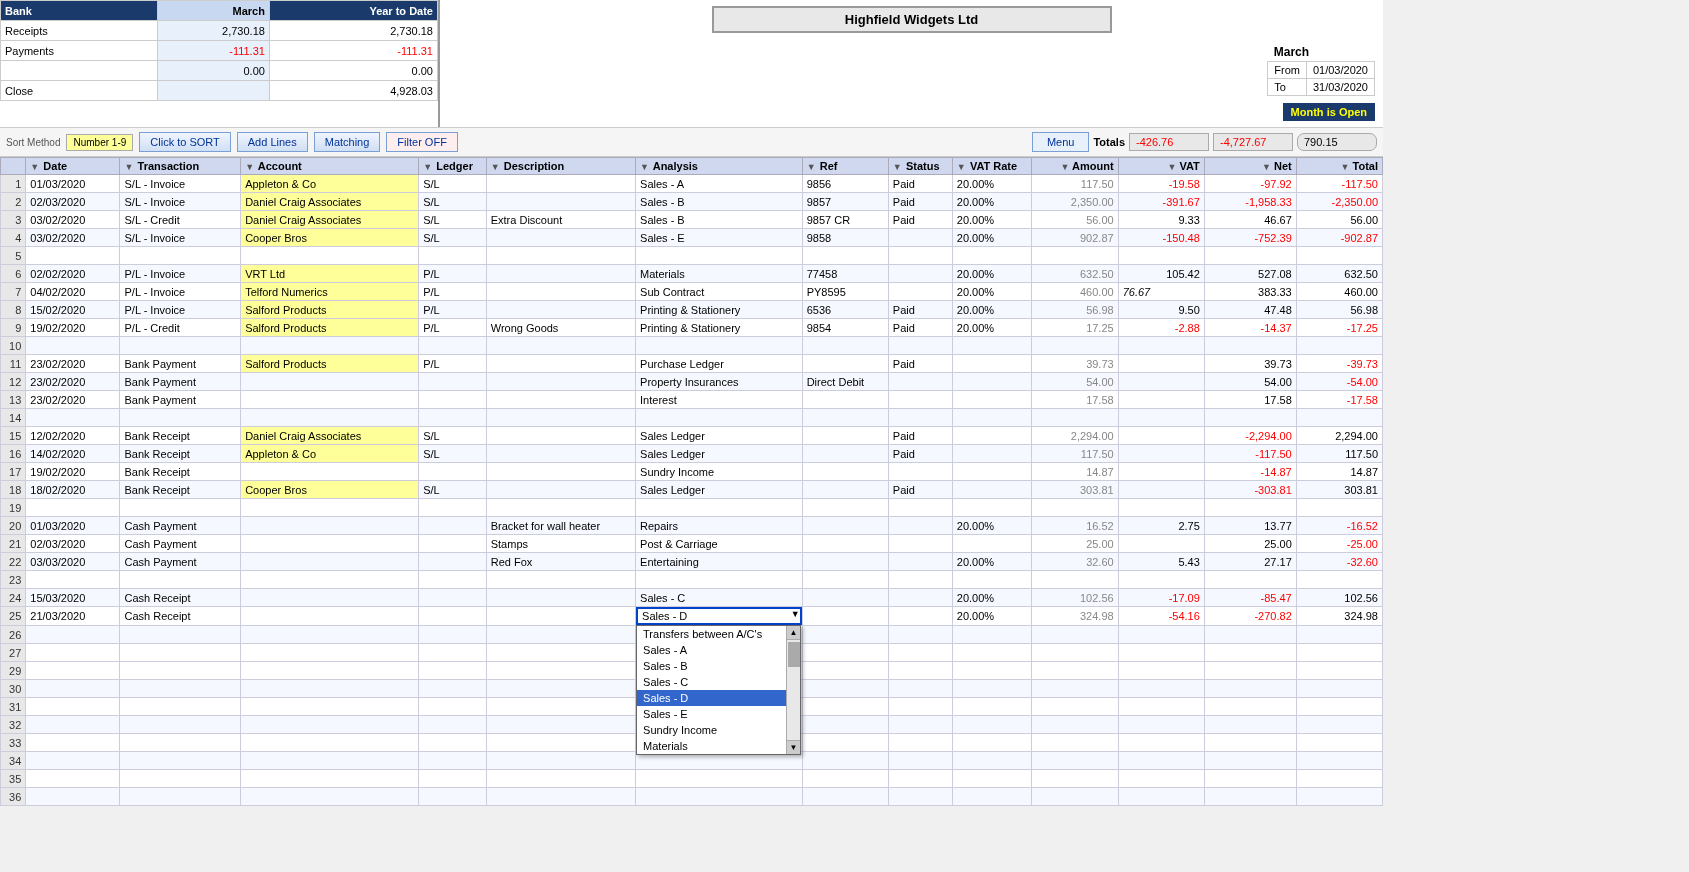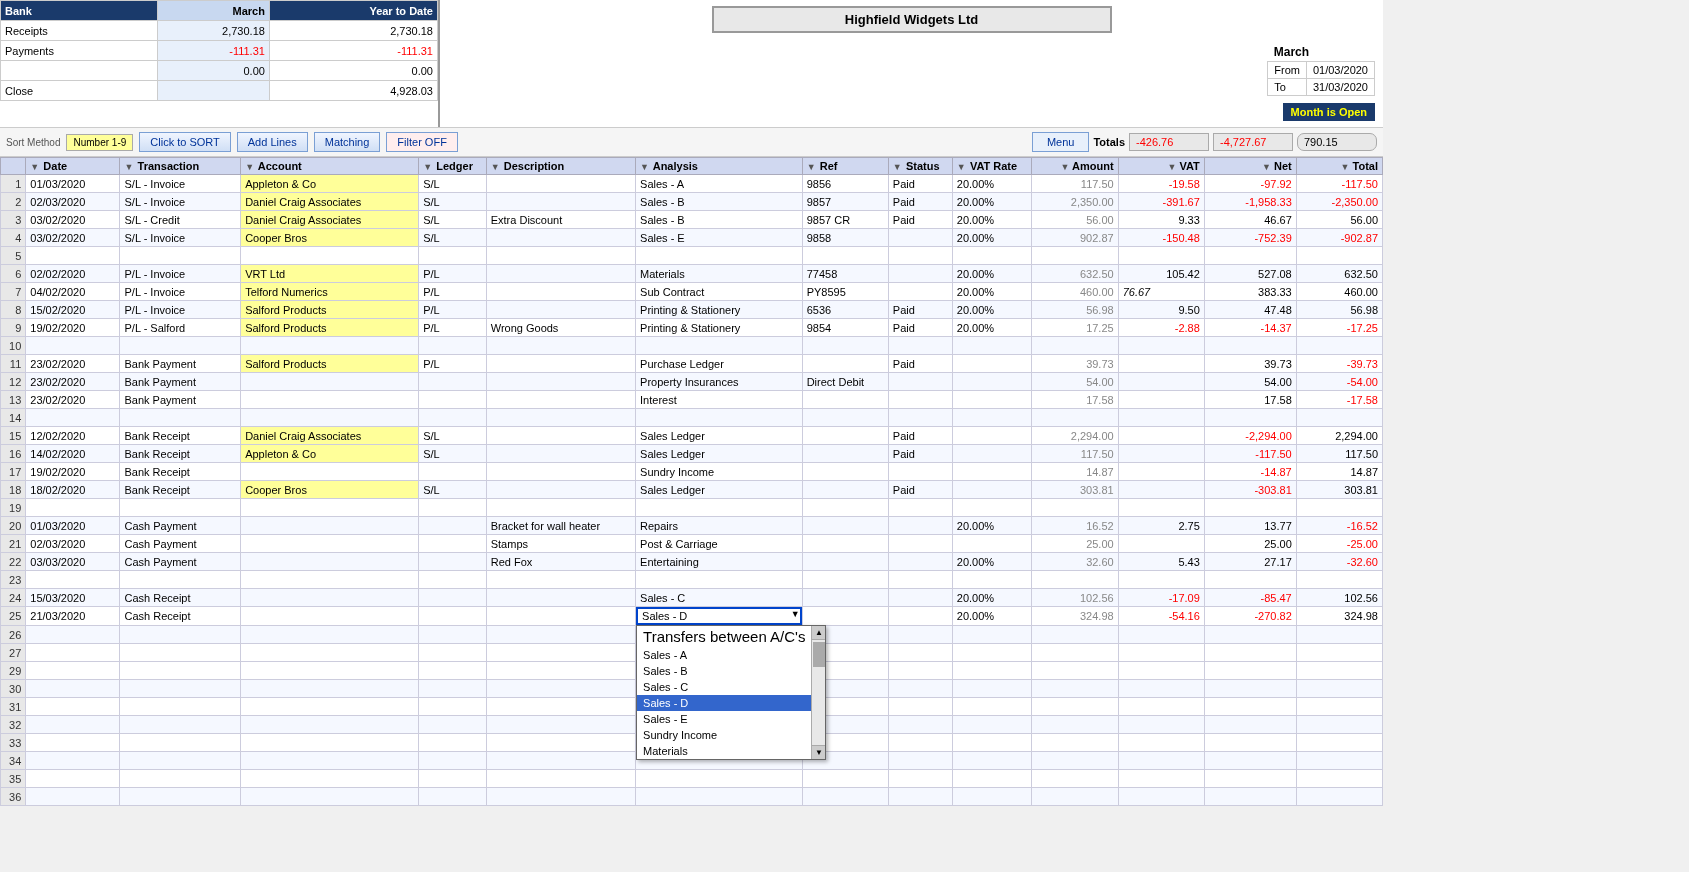--- a/index.html
+++ b/index.html
@@ -293,21 +293,21 @@
             <td class="row-even">Paid</td>
             <td class="row-even">20.00%</td>
             <td class="row-even" style="text-align: right; color: rgb(136, 136, 136);">56.98</td>
             <td class="row-even" style="text-align: right;">9.50</td>
             <td class="row-even" style="text-align: right;">47.48</td>
             <td class="row-even" style="text-align: right;">56.98</td>
           </tr>
           <tr>
             <td class="row-num">9</td>
             <td class="row-odd">19/02/2020</td>
-            <td class="row-odd">P/L - Salford</td>
+            <td class="row-odd">P/L - Credit</td>
             <td style="background: rgb(255, 255, 153);">Salford Products</td>
             <td class="row-odd">P/L</td>
             <td class="row-odd">Wrong Goods</td>
             <td class="row-odd" style="position: relative;">Printing &amp; Stationery</td>
             <td class="row-odd">9854</td>
             <td class="row-odd">Paid</td>
             <td class="row-odd">20.00%</td>
             <td class="row-odd" style="text-align: right; color: rgb(136, 136, 136);">17.25</td>
             <td class="row-odd" style="text-align: right; color: red;">-2.88</td>
             <td class="row-odd" style="text-align: right; color: red;">-14.37</td>
@@ -556,21 +556,21 @@
           <tr>
             <td class="row-num">25</td>
             <td class="row-odd">21/03/2020</td>
             <td class="row-odd">Cash Receipt</td>
             <td class="row-odd"></td>
             <td class="row-odd"></td>
             <td class="row-odd"></td>
             <td class="row-odd" style="position: relative; padding: 0px;"><div style="position: relative; display: inline-block; width: 100%;"><input type="text" class="dropdown-input" value="Sales - D" style="width: 100%; border: 2px solid rgb(0, 68, 204); padding: 1px 4px; font-size: 11px;"><span style="position: absolute; right: 2px; top: 2px; font-size: 9px; cursor: pointer;">▼</span></div><div style="position: absolute; top: 18px; left: 0px; z-index: 200; background: white; border: 1px solid rgb(102, 102, 102); min-width: 165px; box-shadow: rgba(0, 0, 0, 0.3) 2px 2px 4px;">
                 <div style="display: flex; width: 100%;">
                   <div style="flex: 1 1 0%;">
-                    <div style="padding: 2px 6px; cursor: pointer; font-size: 15px; white-space: nowrap;">Transfers between A/C's</div>
+                    <div style="padding: 2px 6px; cursor: pointer; font-size: 11px; white-space: nowrap;">Transfers between A/C's</div>
                     <div style="padding: 2px 6px; cursor: pointer; font-size: 11px; white-space: nowrap;">Sales - A</div>
                     <div style="padding: 2px 6px; cursor: pointer; font-size: 11px; white-space: nowrap;">Sales - B</div>
                     <div style="padding: 2px 6px; cursor: pointer; font-size: 11px; white-space: nowrap;">Sales - C</div>
                     <div style="padding: 2px 6px; cursor: pointer; font-size: 11px; white-space: nowrap; background: rgb(51, 102, 204); color: white;">Sales - D</div>
                     <div style="padding: 2px 6px; cursor: pointer; font-size: 11px; white-space: nowrap;">Sales - E</div>
                     <div style="padding: 2px 6px; cursor: pointer; font-size: 11px; white-space: nowrap;">Sundry Income</div>
                     <div style="padding: 2px 6px; cursor: pointer; font-size: 11px; white-space: nowrap;">Materials</div>
                   </div>
                   <div style="width: 14px; background: rgb(232, 232, 232); border-left: 1px solid rgb(170, 170, 170); position: relative; display: flex; flex-direction: column; align-items: center;">
                     <div style="font-size: 8px; padding: 2px 0px; cursor: pointer; width: 100%; text-align: center; background: rgb(204, 204, 204); border-bottom: 1px solid rgb(170, 170, 170);">▲</div>

